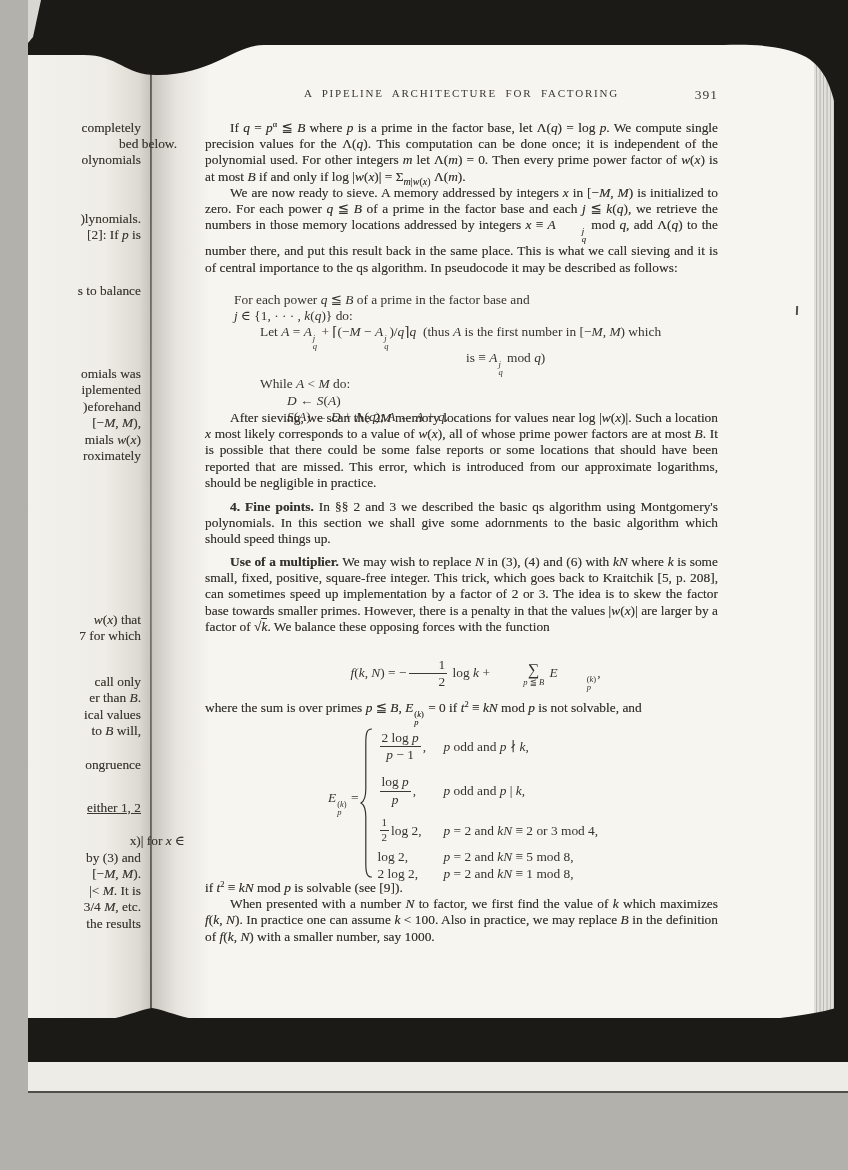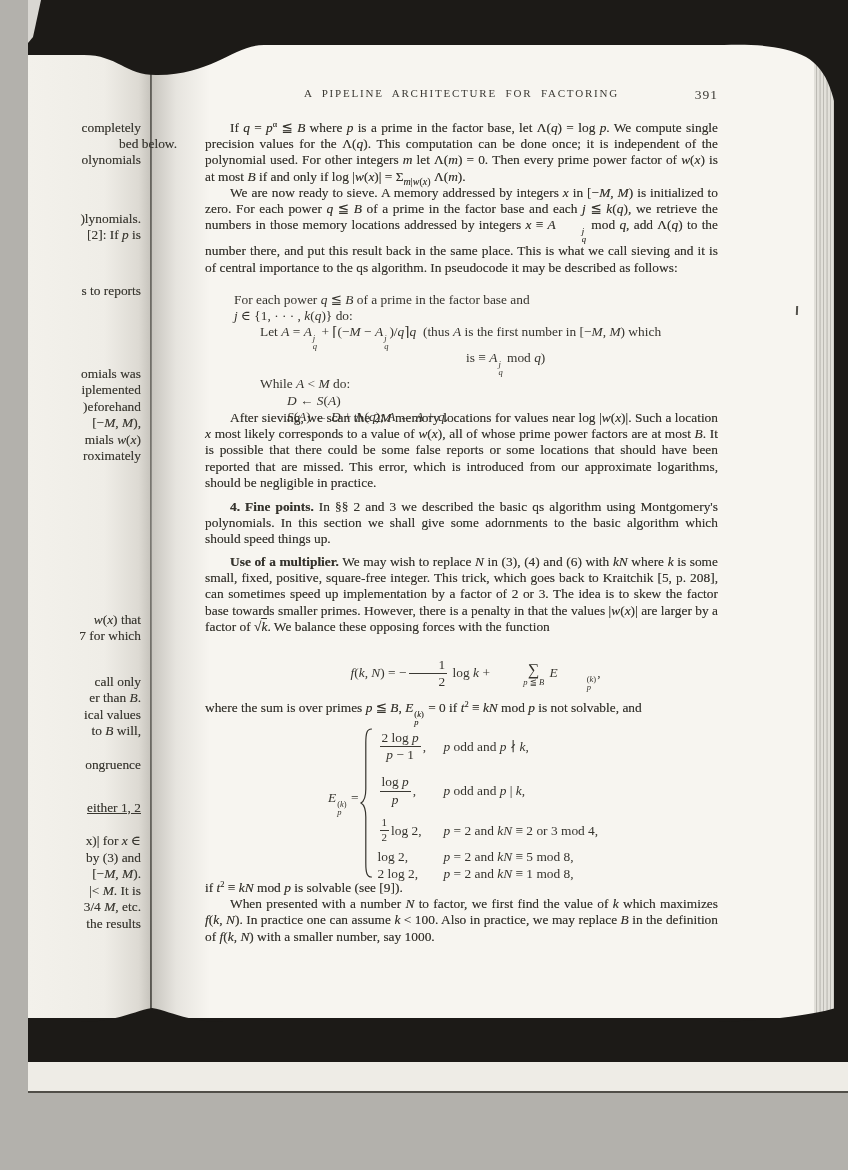--- a/index.html
+++ b/index.html
@@ -190,35 +190,35 @@
   <div class="tx" style="top:880px">
     <p class="noind">if <i>t</i><sup>2</sup> ≡ <i>kN</i> mod <i>p</i> is solvable (see [9]).</p>
     <p>When presented with a number <i>N</i> to factor, we first find the value of <i>k</i> which maximizes <i>f</i>(<i>k</i>, <i>N</i>). In practice one can assume <i>k</i> &lt; 100. Also in practice, we may replace <i>B</i> in the definition of <i>f</i>(<i>k</i>, <i>N</i>) with a smaller number, say 1000.</p>
   </div>
 
   <div class="mf" style="top: 120px;">completely</div>
   <div class="mf" style="top: 136px; padding-left: 36px;">bed below.</div>
   <div class="mf" style="top: 152px;">olynomials</div>
   <div class="mf" style="top: 211px;">)lynomials.</div>
   <div class="mf" style="top: 227px;">[2]: If <i>p</i> is</div>
-  <div class="mf" style="top: 283px;">s to reports</div>
+  <div class="mf" style="top: 283px;">s to balance</div>
   <div class="mf" style="top: 366px;">omials was</div>
   <div class="mf" style="top: 382px;">iplemented</div>
   <div class="mf" style="top: 399px;">)eforehand</div>
   <div class="mf" style="top: 415px;">[−<i>M</i>, <i>M</i>),</div>
   <div class="mf" style="top: 432px;">mials <i>w</i>(<i>x</i>)</div>
   <div class="mf" style="top: 448px;">roximately</div>
   <div class="mf" style="top: 612px;"><i>w</i>(<i>x</i>) that</div>
   <div class="mf" style="top: 628px;">7 for which</div>
   <div class="mf" style="top: 674px;">call only</div>
   <div class="mf" style="top: 690px;">er than <i>B</i>.</div>
   <div class="mf" style="top: 707px;">ical values</div>
   <div class="mf" style="top: 723px;">to <i>B</i> will,</div>
   <div class="mf" style="top: 757px;">ongruence</div>
   <div class="mf" style="top: 800px; text-decoration: underline;">either 1, 2</div>
-  <div class="mf" style="top: 833px;">x)| for <i>x</i> ∈</div>
+  <div class="mf" style="top: 833px; padding-left: 44px;">x)| for <i>x</i> ∈</div>
   <div class="mf" style="top: 850px;">by (3) and</div>
   <div class="mf" style="top: 866px;">[−<i>M</i>, <i>M</i>).</div>
   <div class="mf" style="top: 883px;">|&lt; <i>M</i>. It is</div>
   <div class="mf" style="top: 899px;"><span class="ovf">3/4</span> <i>M</i>, etc.</div>
   <div class="mf" style="top: 916px;">the results</div>
 
 </div>
 
 </body></html>

